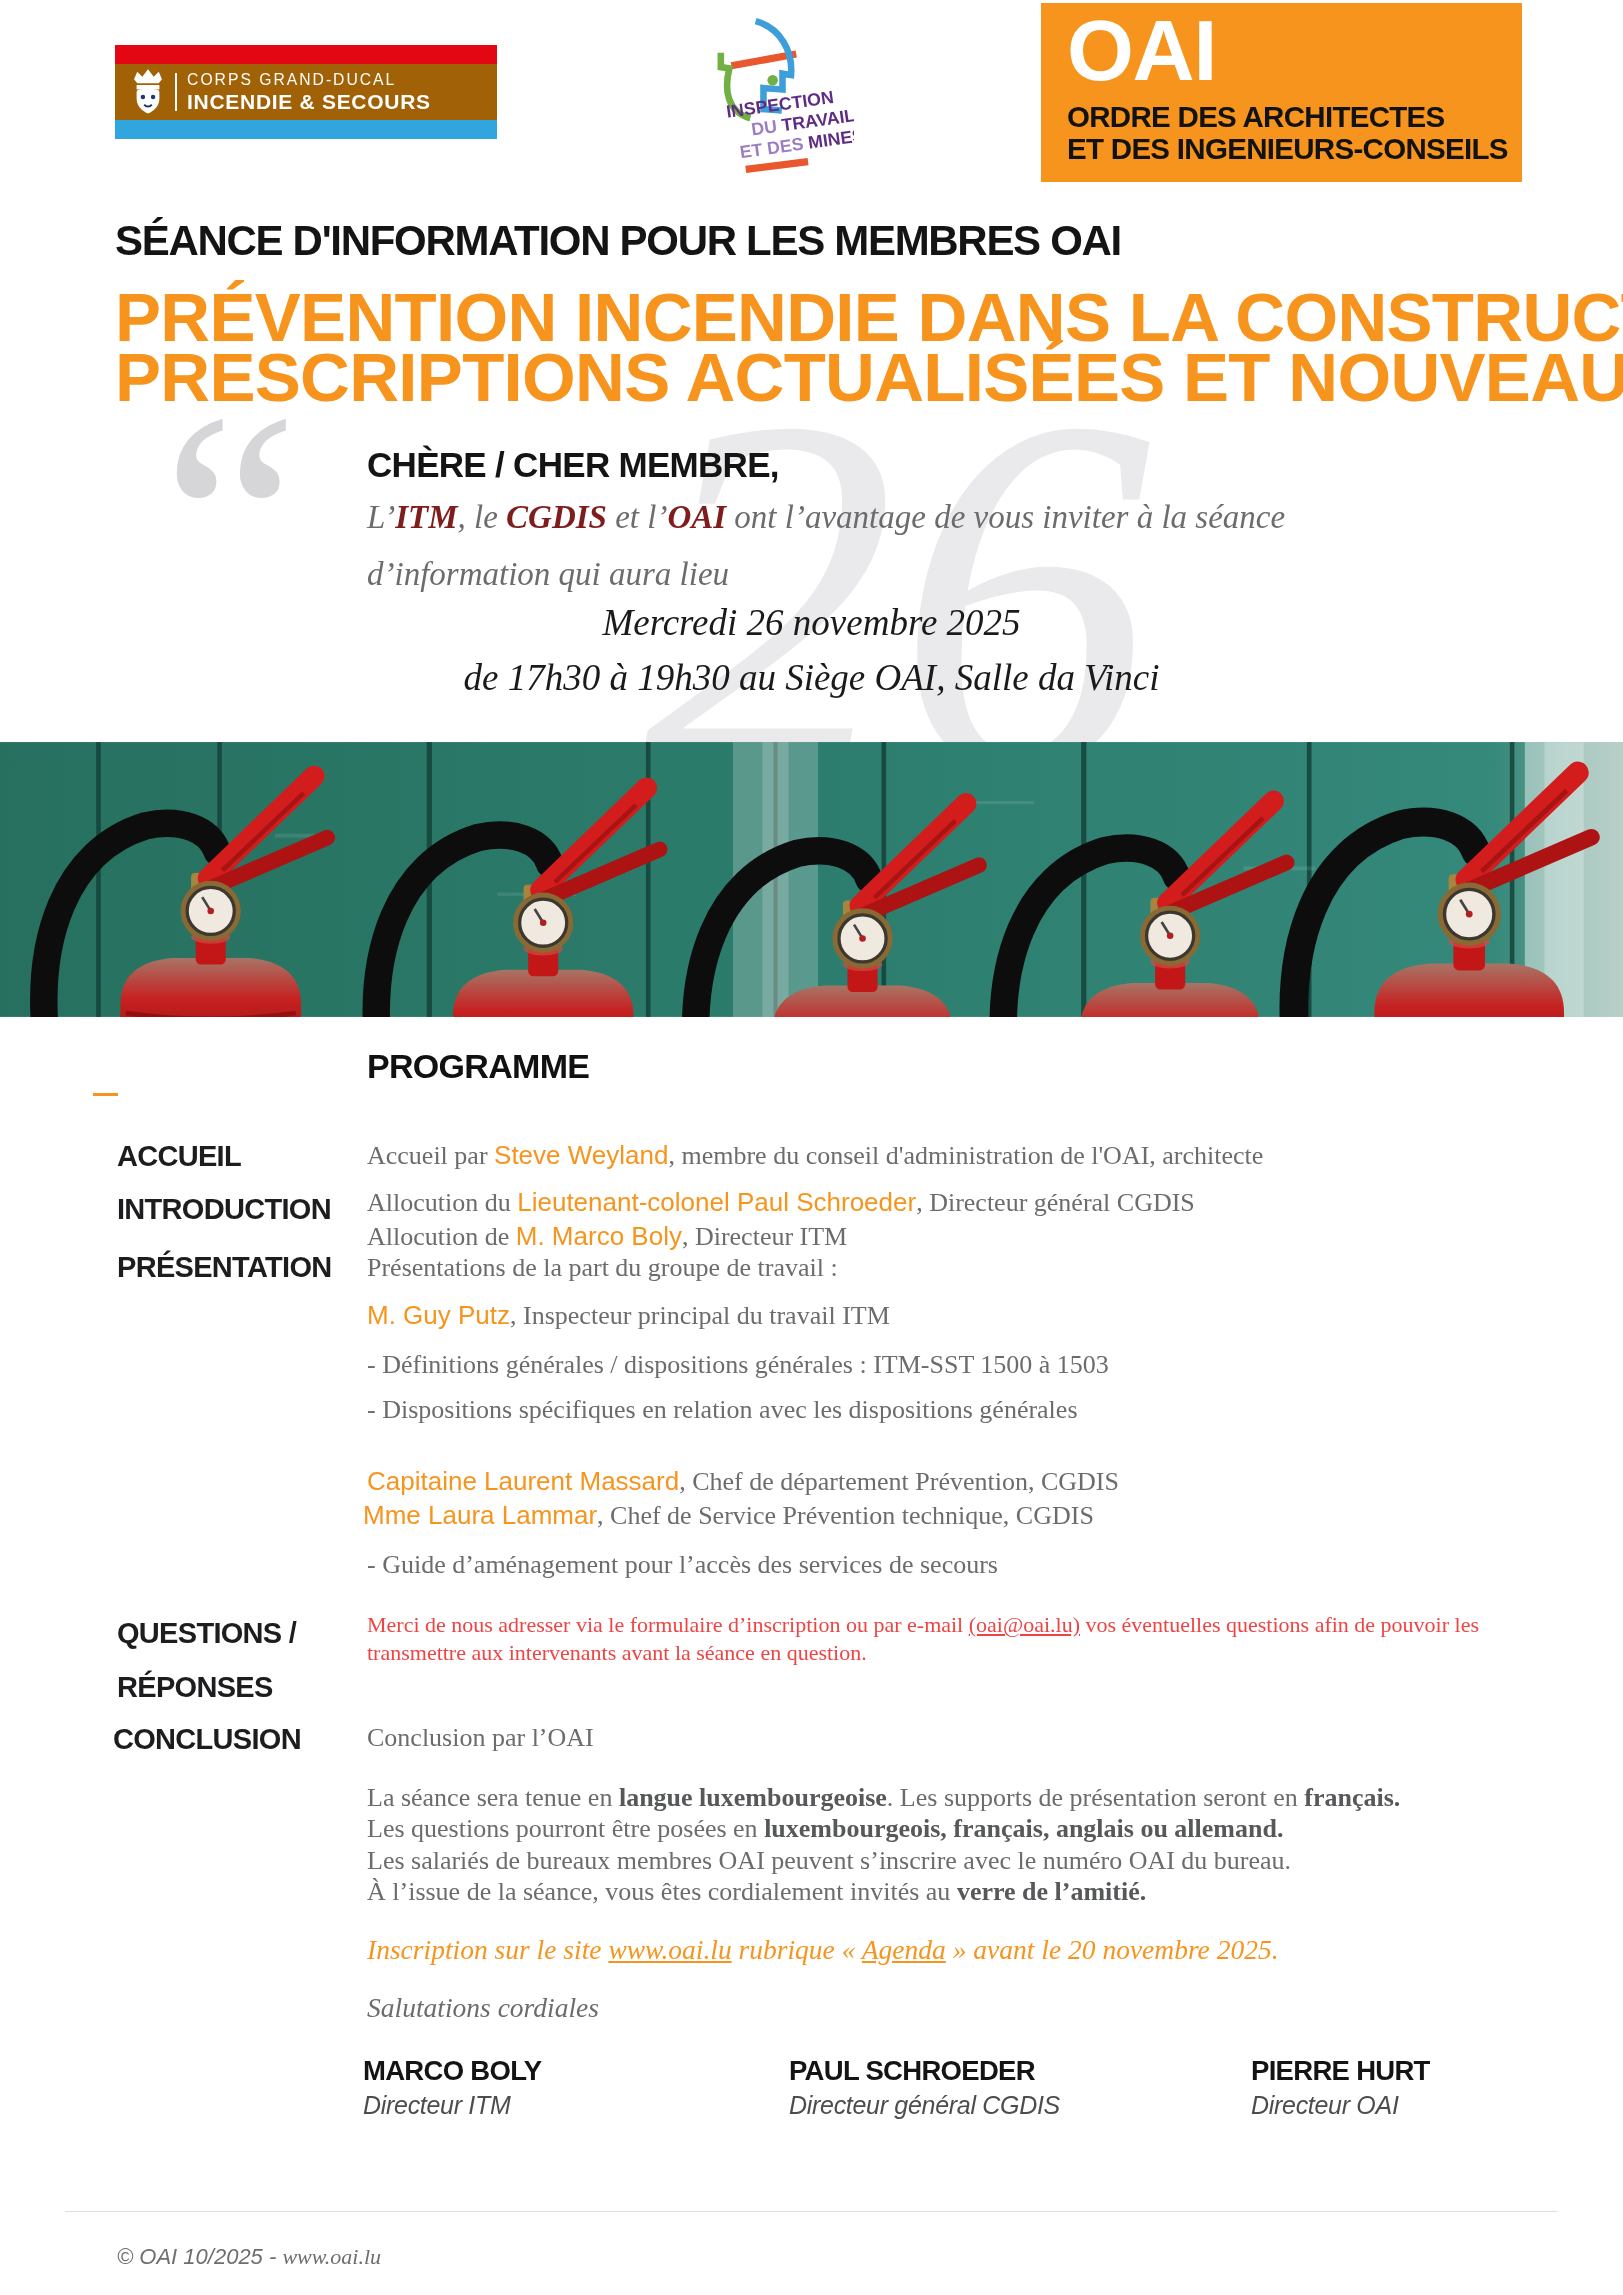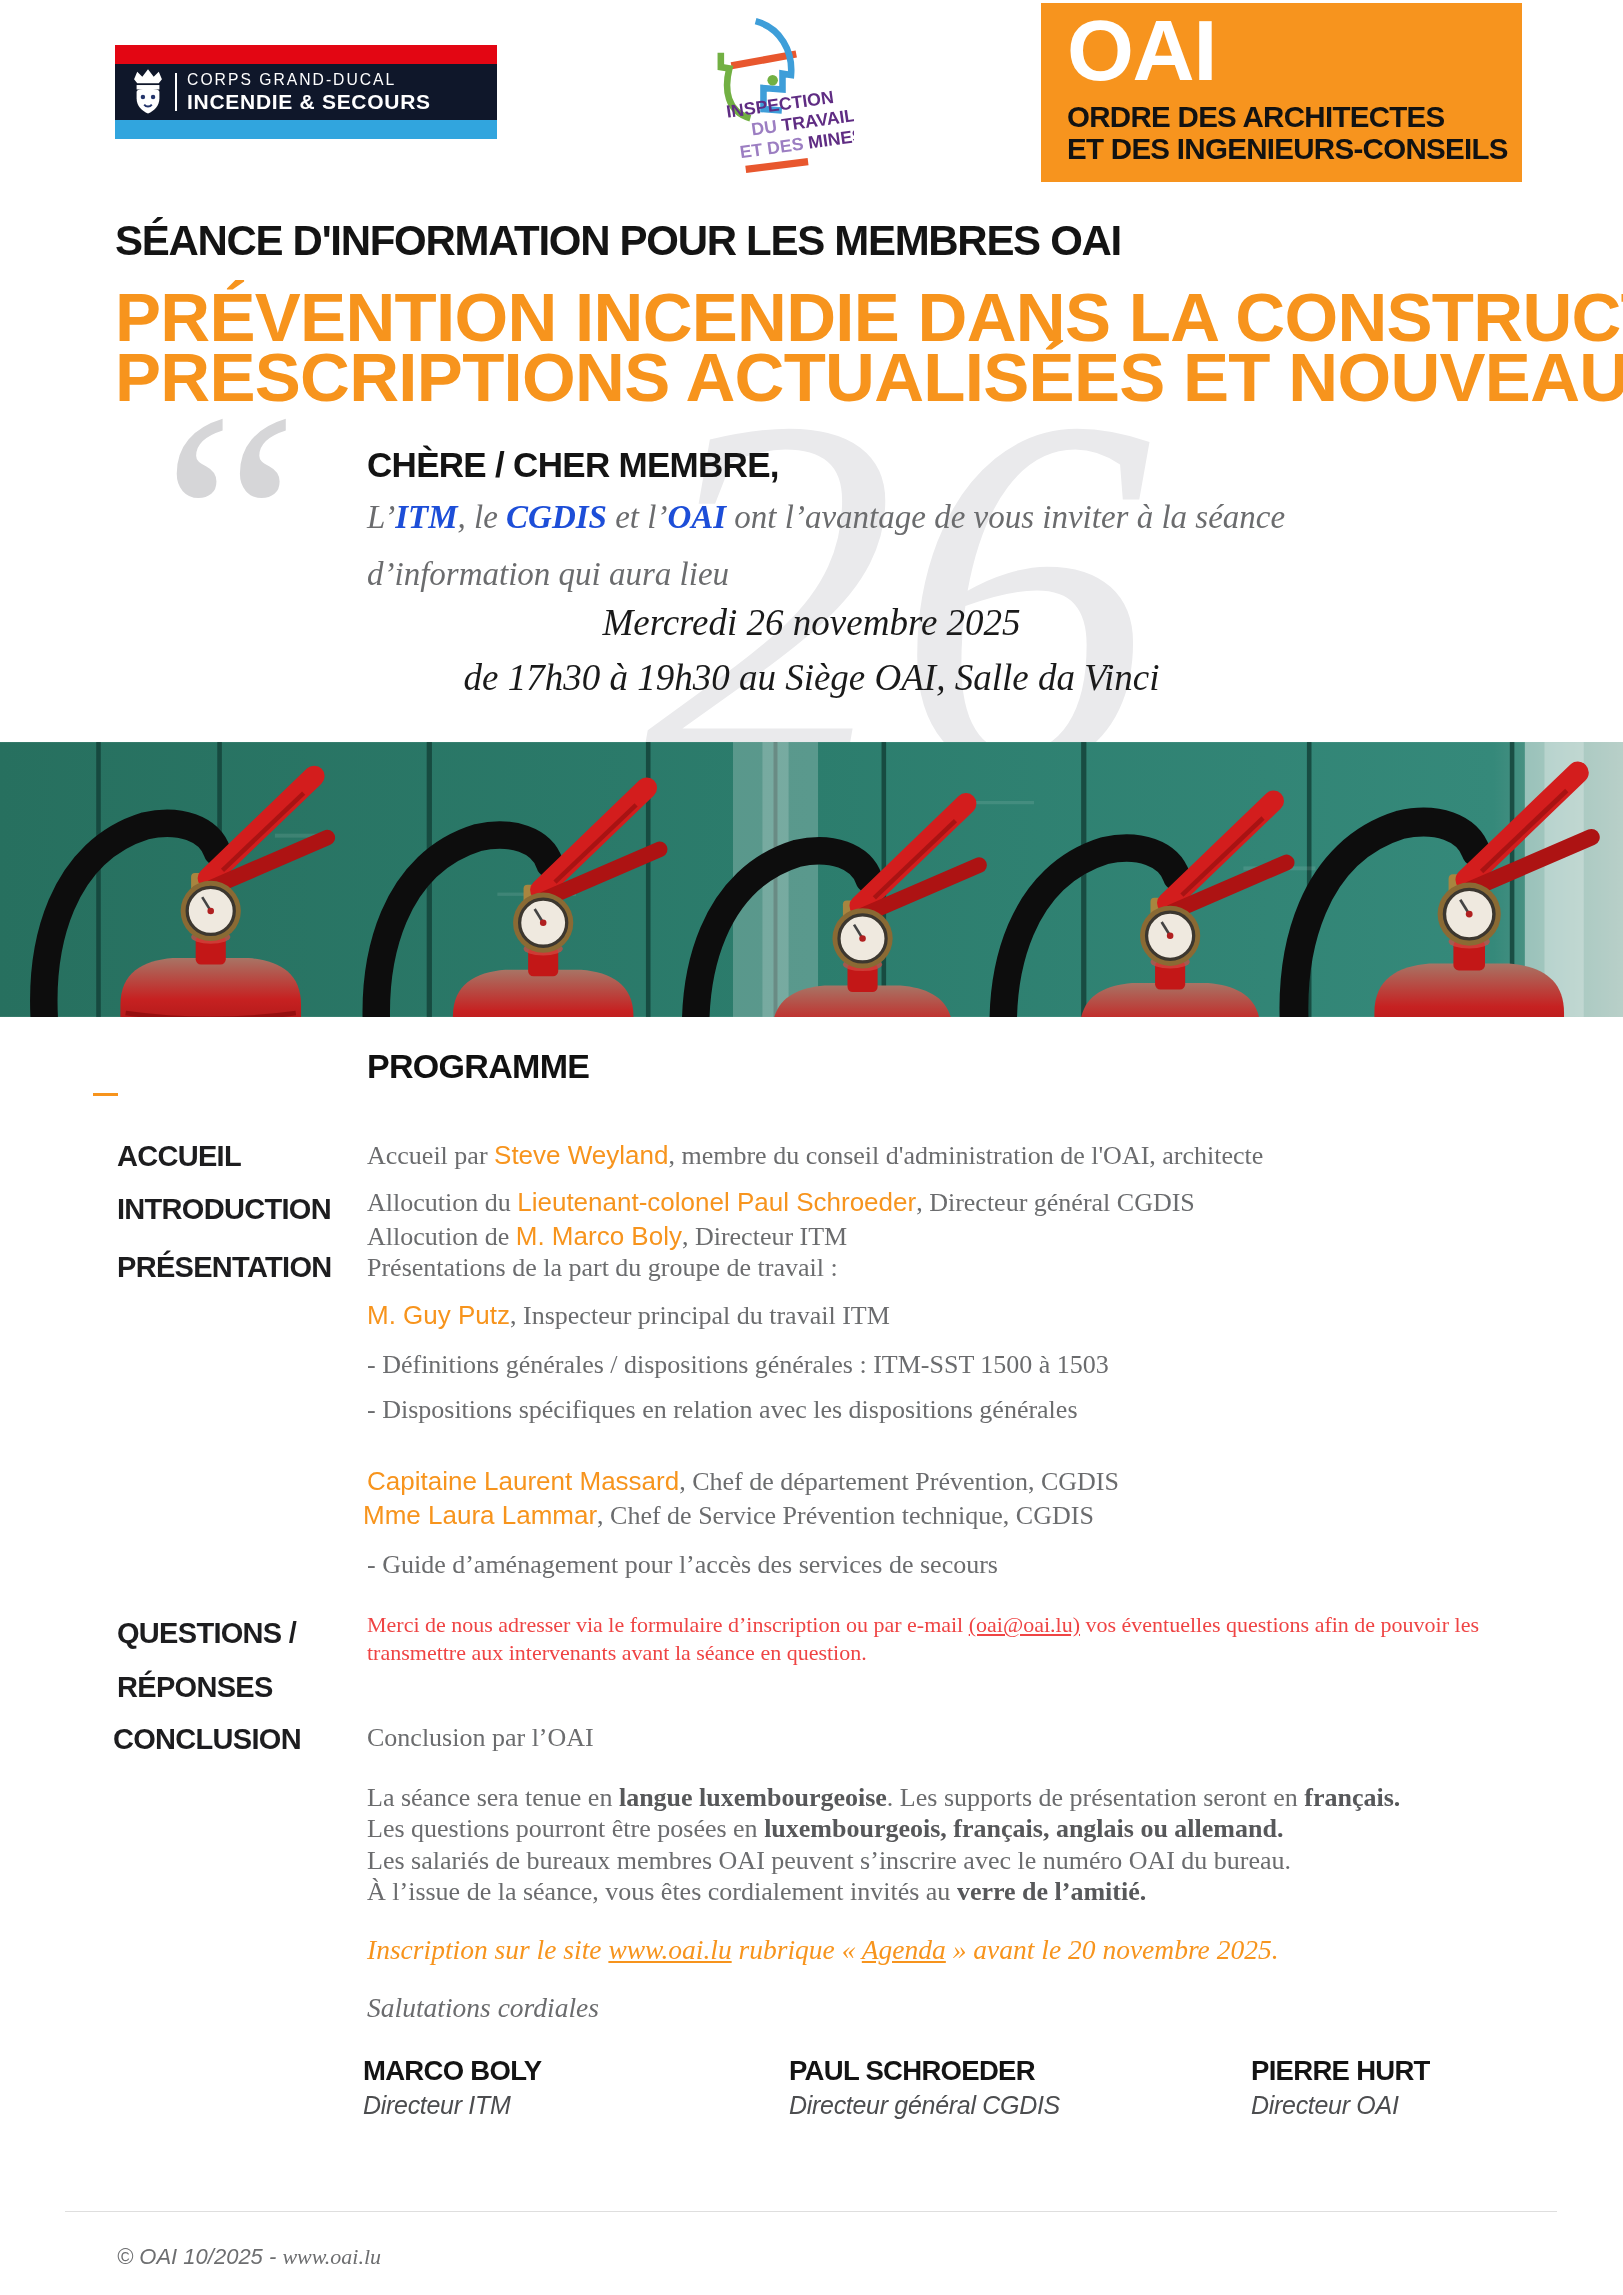--- a/index.html
+++ b/index.html
@@ -7,40 +7,40 @@
     width:1623px;height:2295px;position:relative;background:#fff;overflow:hidden;
     font-family:"Liberation Serif",serif;color:#6B6C6E;
   }
   .abs{position:absolute}
   .ser{font-family:"Liberation Serif",serif}
   .i{}
 
   
   .cgdis{width:382px;height:94px}
   .cgdis-red{height:19px;background:#E30613}
-  .cgdis-navy{height:56px;background:#0f172a;display:flex;align-items:center;padding-left:14.4px;box-sizing:border-box}
+  .cgdis-navy{height:56px;background:#a16207;display:flex;align-items:center;padding-left:14.4px;box-sizing:border-box}
   .cgdis-blue{height:19px;background:#31A5DE}
   .cgdis-sep{width:1.3px;height:38px;background:#fff;margin:0 10.5px 0 7.9px}
   .cgdis-l1{font-family:"Liberation Sans",sans-serif;color:#fff;font-size:15.7px;letter-spacing:2px;line-height:19.6px}
   .cgdis-l2{font-family:"Liberation Sans",sans-serif;color:#fff;font-size:21px;font-weight:bold;letter-spacing:0.7px;line-height:23.6px}
 
   .oai-box{width:481px;height:179px;background:#F7941E;box-sizing:border-box;padding:3.9px 0 0 26px}
   .oai-acronym{font-family:"Liberation Sans",sans-serif;font-weight:bold;color:#fff;font-size:86px;line-height:86px;letter-spacing:-1.3px}
   .oai-sub{font-family:"Liberation Sans",sans-serif;font-weight:bold;color:#121212;font-size:29.5px;line-height:32px;letter-spacing:-0.7px;margin-top:7.9px}
 
   
   .title-black{font-family:"Liberation Sans",sans-serif;font-weight:bold;font-size:42px;color:#141414;letter-spacing:-1.3px;white-space:nowrap}
   .title-orange{font-family:"Liberation Sans",sans-serif;font-weight:bold;font-size:69px;color:#F7941D;letter-spacing:-0.7px;white-space:nowrap}
 
   
   .quote-mark{font-family:"Liberation Serif",serif;font-size:308px;line-height:1;color:#D6D6D8}
   .watermark{font-family:"Liberation Serif",serif;font-style:italic;font-size:511px;line-height:1;color:#EAEAEC;white-space:nowrap}
   .salutation{font-family:"Liberation Sans",sans-serif;font-weight:bold;font-size:35px;color:#141414;letter-spacing:-0.7px;white-space:nowrap}
   .invite{font-size:33px;font-style:italic;color:#6B6C6E;white-space:nowrap}
-  .invite .oi{color:#1d4ed8;font-weight:bold}
+  .invite .oi{color:#7f1d1d;font-weight:bold}
   .dateline{width:1623px;text-align:center;font-style:italic;font-size:37px;color:#1a1a1a;white-space:nowrap}
 
   
   .prog-heading{font-family:"Liberation Sans",sans-serif;font-weight:bold;font-size:34px;color:#111;letter-spacing:-0.7px}
   .dash{width:25px;height:3.3px;background:#F7941D}
   .label{font-family:"Liberation Sans",sans-serif;font-weight:bold;font-size:29px;color:#1d1d1f;letter-spacing:-0.7px;white-space:nowrap}
   .line{font-size:26px;color:#6B6C6E;white-space:nowrap}
   .line .name{font-family:"Liberation Sans",sans-serif;color:#F7941D}
   .qblock{width:1178px;font-size:22px;line-height:28px;color:#ef4444}
   .qblock .email{text-decoration:underline}

